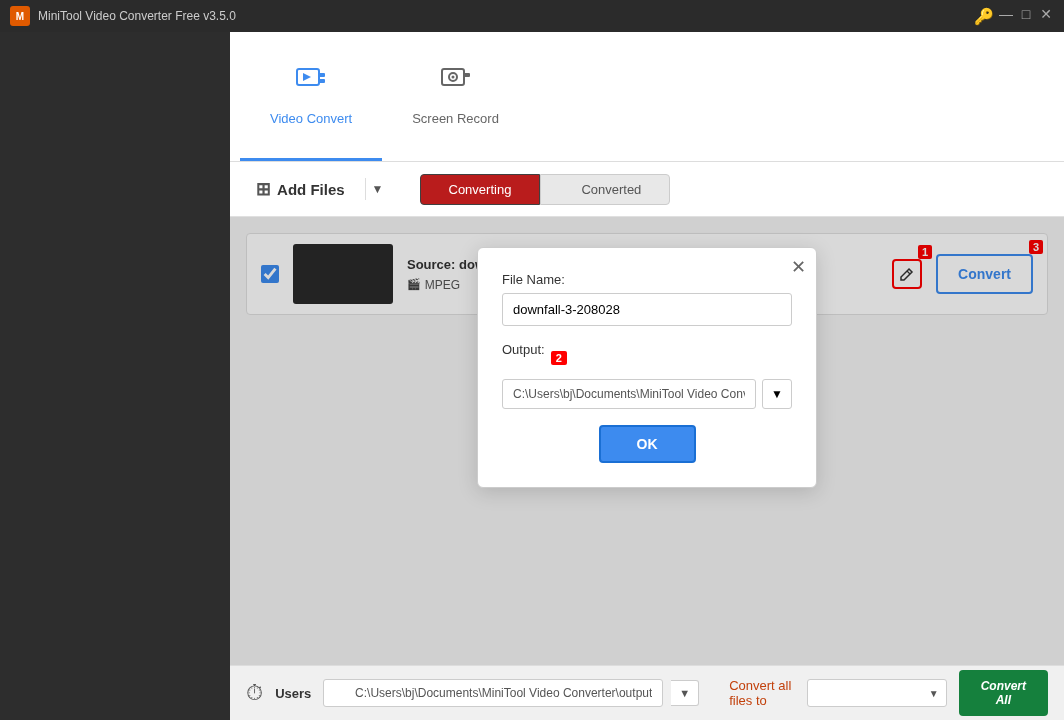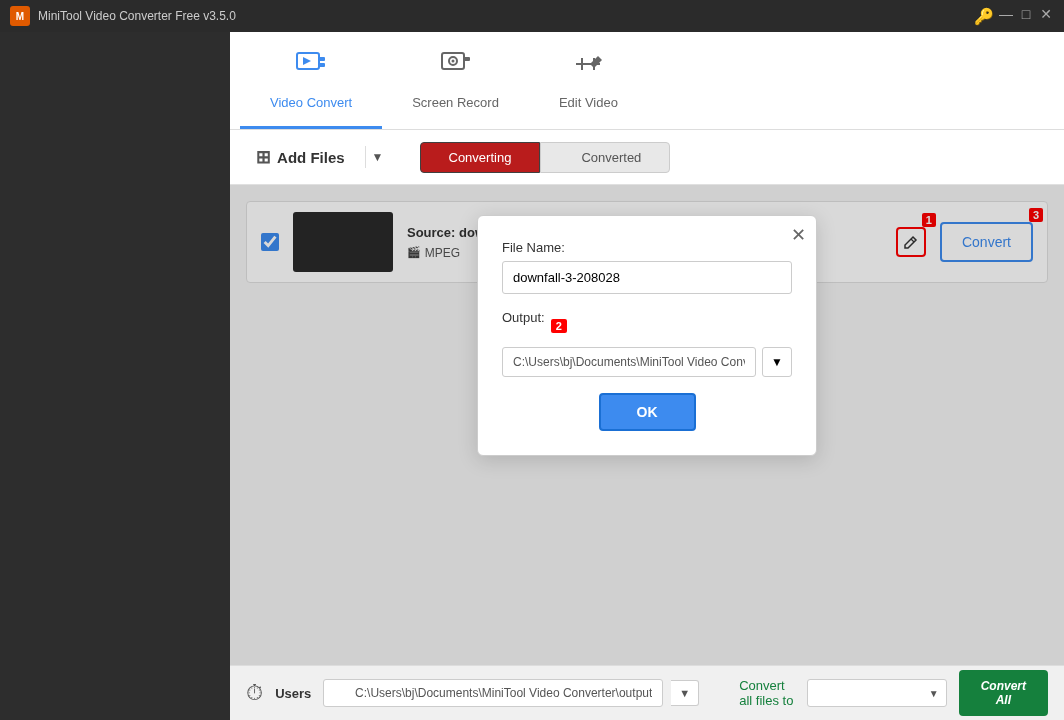--- a/index.html
+++ b/index.html
@@ -87,21 +87,21 @@
       flex: 1;
       display: flex;
       flex-direction: column;
       background: #f5f5f5;
     }
 
     
     .nav-tabs {
       display: flex;
       background: #ffffff;
-      height: 98px;
+      height: 130px;
       border-bottom: 1px solid #ddd;
       padding: 0 10px;
     }
     .nav-tab {
       display: flex;
       flex-direction: column;
       align-items: center;
       justify-content: center;
       padding: 10px 30px;
       cursor: pointer;
@@ -235,21 +235,21 @@
     .file-meta-icon { font-size: 11px; color: #888; }
 
     
     .convert-row-btn {
       background: none;
       border: 2px solid #3d8bef;
       color: #3d8bef;
       padding: 10px 20px;
       border-radius: 4px;
       font-size: 14px;
-      font-weight: 400;
+      font-weight: 700;
       cursor: pointer;
       margin-left: auto;
     }
 
     
     .edit-icon-area {
       position: relative;
     }
     .edit-icon-btn {
       background: none;
@@ -422,23 +422,23 @@
       border-left: none;
       border-radius: 0 3px 3px 0;
       padding: 6px 8px;
       cursor: pointer;
       font-size: 11px;
       color: #555;
       margin-left: -4px;
     }
     .convert-all-label {
       font-size: 13px;
-      color: #15803d;
+      color: #c2410c;
       font-weight: 500;
-      margin-left: 28px;
+      margin-left: 18px;
     }
     .convert-all-select {
       padding: 6px 30px 6px 10px;
       border: 1px solid #ccc;
       border-radius: 3px;
       font-size: 12px;
       color: #555;
       background: white;
       outline: none;
       appearance: none;
@@ -517,31 +517,20 @@
       <div class="nav-tab">
         <span class="nav-tab-icon">
           <svg width="32" height="32" viewBox="0 0 32 32" fill="none">
             <rect x="2" y="5" width="22" height="16" rx="2" stroke="#666" stroke-width="2" fill="none"></rect>
             <circle cx="13" cy="13" r="4" stroke="#666" stroke-width="2" fill="none"></circle>
             <circle cx="13" cy="13" r="1.5" fill="#666"></circle>
             <rect x="24" y="9" width="6" height="4" rx="1" fill="#666"></rect>
           </svg>
         </span>
         <span class="nav-tab-label">Screen Record</span>
-      </div>
-      <div class="nav-tab">
-        <span class="nav-tab-icon">
-          <svg width="32" height="32" viewBox="0 0 32 32" fill="none">
-            <line x1="4" y1="16" x2="28" y2="16" stroke="#666" stroke-width="2"></line>
-            <line x1="10" y1="10" x2="10" y2="22" stroke="#666" stroke-width="2"></line>
-            <line x1="22" y1="10" x2="22" y2="22" stroke="#666" stroke-width="2"></line>
-            <polygon points="26,8 30,12 22,20 18,16" fill="#666"></polygon>
-          </svg>
-        </span>
-        <span class="nav-tab-label">Edit Video</span>
       </div>
     </div>
 
     <div class="toolbar">
       <button class="add-files-btn">
         <span class="add-files-icon">⊞</span>
         <span>Add Files</span>
       </button>
       <button class="dropdown-arrow">▼</button>
 

